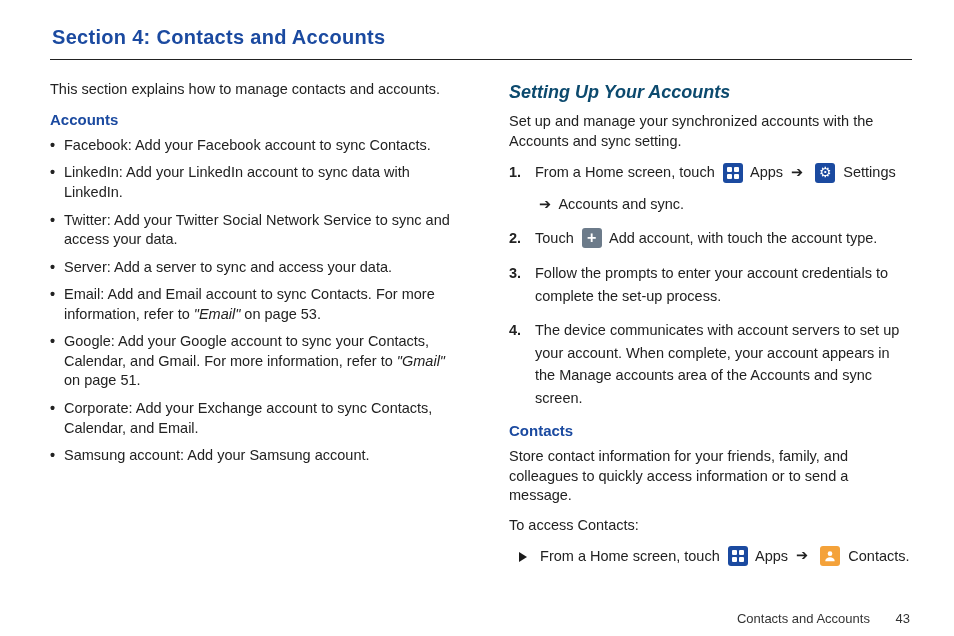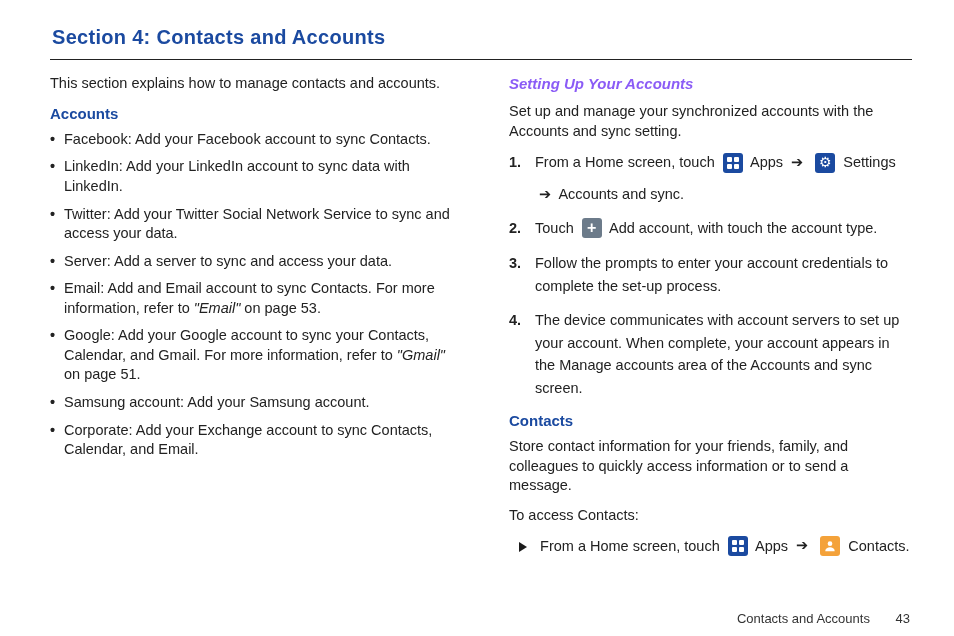--- a/index.html
+++ b/index.html
@@ -1,23 +1,23 @@
 <!DOCTYPE html>
 <html><head>
 <meta charset="utf-8">
 <style>
 html,body{margin:0;padding:0;background:#fff;font-family:"Helvetica Neue",Arial,sans-serif;color:#222;font-size:14.5px;line-height:1.35}
 .page{width:954px;height:636px;box-sizing:border-box;padding:24px 42px 18px 50px;position:relative}
 .rule{border-top:1px solid #222;margin-top:6px}
 h1.section-title{color:#1b4aa0;font-size:20px;font-weight:700;letter-spacing:.3px;margin:0 0 8px 2px}
-.cols{display:flex;gap:56px;margin-top:14px}
+.cols{display:flex;gap:56px;margin-top:20px}
 .col{flex:1;min-width:0}
 p{margin:0 0 10px 0}
 h2.hd{color:#1b4aa0;font-size:15px;font-weight:700;margin:6px 0 6px 0}
-h3.sub{color:#8b5cf6;font-style:italic;font-size:15px;font-weight:700;margin:0 0 8px 0}
+h3.sub{color:#0c4a6e;font-style:italic;font-size:18px;font-weight:700;margin:0 0 8px 0}
 .bullets{margin:6px 0 0 0;padding:0}
 .bullets li{list-style:none;margin:0 0 8px 0;padding-left:14px;position:relative}
 .bullets li::before{content:"•";position:absolute;left:0;top:0;font-weight:700}
 .bold{font-weight:400}
 .italic{font-style:italic}
 ol.steps{margin:6px 0 0 0;padding:0;counter-reset:step}
 ol.steps>li{list-style:none;margin:0 0 12px 0;padding-left:26px;position:relative;line-height:1.55}
 ol.steps>li::before{counter-increment:step;content:counter(step)".";position:absolute;left:0;top:0;font-weight:700}
 .ico{display:inline-flex;vertical-align:middle;width:20px;height:20px;border-radius:3px;align-items:center;justify-content:center;margin:0 4px 2px 4px}
 .ico.apps{background:#1b4aa0}
@@ -43,22 +43,22 @@
   <div class="col">
     <p>This section explains how to manage contacts and accounts.</p>
     <h2 class="hd">Accounts</h2>
     <ul class="bullets">
       <li><span class="bold">Facebook</span><span>: Add your Facebook account to sync Contacts.</span></li>
       <li><span class="bold">LinkedIn</span><span>: Add your LinkedIn account to sync data with LinkedIn.</span></li>
       <li><span class="bold">Twitter</span><span>: Add your Twitter Social Network Service to sync and access your data.</span></li>
       <li><span class="bold">Server</span><span>: Add a server to sync and access your data.</span></li>
       <li><span class="bold">Email</span><span>: Add and Email account to sync Contacts. For more information, refer to </span><span class="italic">"Email"</span><span>  on page 53.</span></li>
       <li><span class="bold">Google</span><span>: Add your Google account to sync your Contacts, Calendar, and Gmail. For more information, refer to </span><span class="italic">"Gmail"</span><span>  on page 51.</span></li>
+      <li><span class="bold">Corporate</span><span>: Add your Exchange account to sync Contacts, Calendar, and Email.</span></li>
       <li><span class="bold">Samsung account</span><span>: Add your Samsung account.</span></li>
-      <li><span class="bold">Corporate</span><span>: Add your Exchange account to sync Contacts, Calendar, and Email.</span></li>
     </ul>
   </div>
 
   <div class="col">
     <h3 class="sub">Setting Up Your Accounts</h3>
     <p>
       <span>Set up and manage your synchronized accounts with the </span><span class="bold">Accounts and sync</span><span> setting.</span>
     </p>
     <ol class="steps">
       <li>

